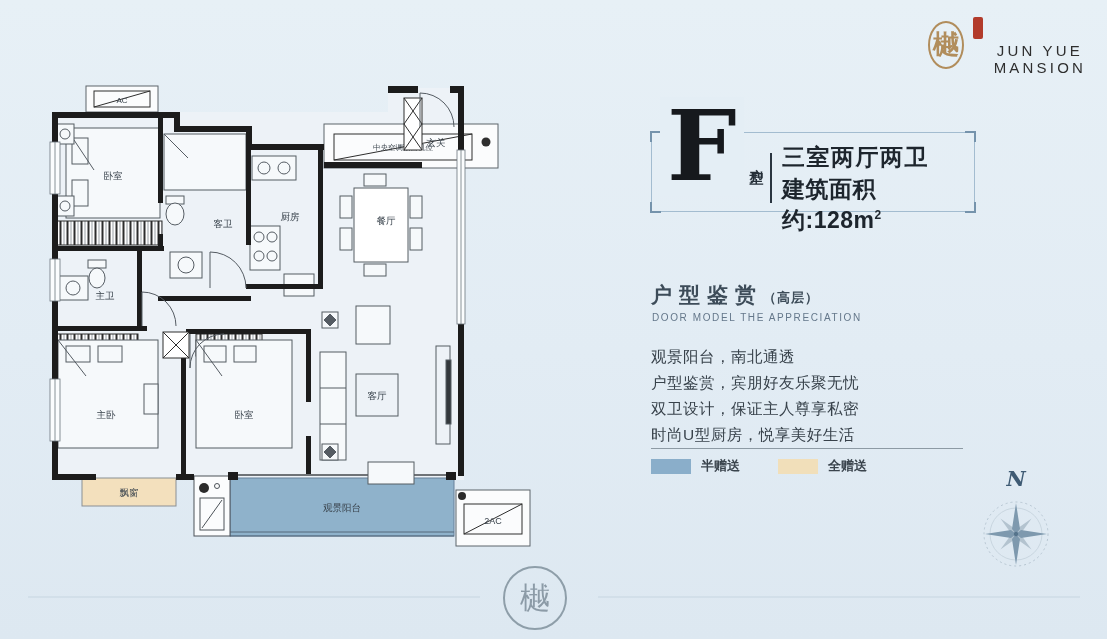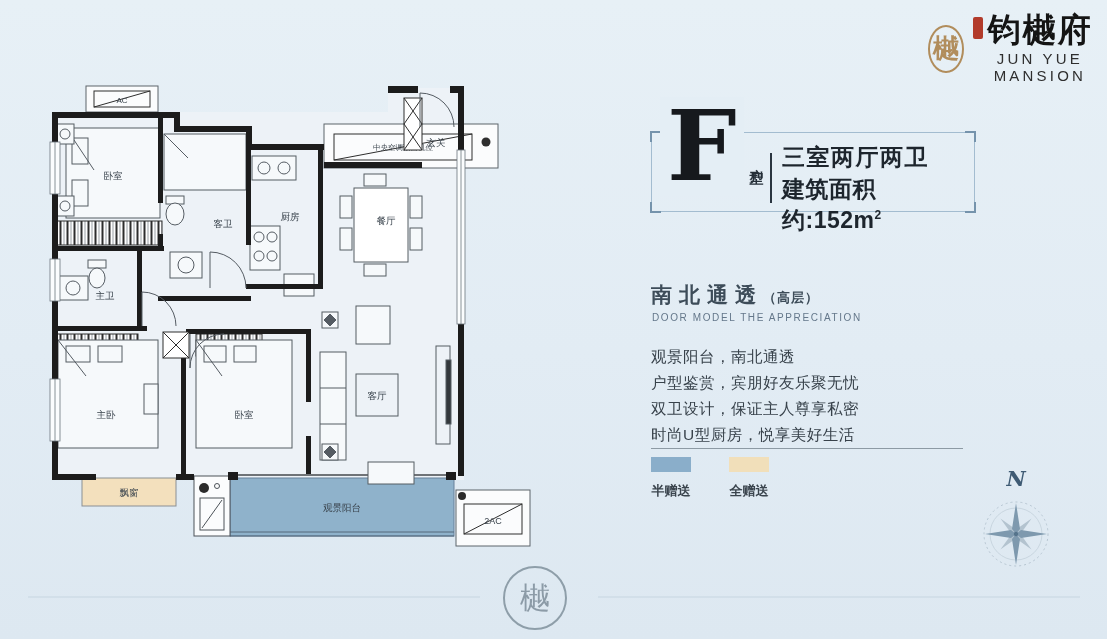--- a/index.html
+++ b/index.html
@@ -35,21 +35,21 @@
   .unit-line1{position:absolute;left:130px;top:9px;font-size:23px;font-weight:bold;color:#1d252d;letter-spacing:1.5px;}
   .unit-line2{position:absolute;left:130px;top:41px;font-size:23px;font-weight:bold;color:#1d252d;letter-spacing:0.5px;}
   .unit-line2 sup{font-size:12px;}
   
   .sec-title{position:absolute;left:651px;top:281px;font-size:21px;color:#3d4c59;font-weight:bold;letter-spacing:7px;}
   .sec-title .note{font-size:13px;letter-spacing:1px;font-weight:bold;}
   .sec-sub{position:absolute;left:652px;top:312px;font-size:10px;letter-spacing:1.6px;color:#64778a;}
   .desc{position:absolute;left:651px;top:344px;font-size:15.5px;color:#38424b;line-height:26px;letter-spacing:0.5px;}
   .divider-line{position:absolute;left:651px;top:448px;width:312px;height:1px;background:#8d9aa4;}
   .legend{position:absolute;left:651px;top:457px;display:flex;align-items:center;gap:12px;}
-  .legend .item{display:flex;align-items:center;gap:10px;margin-right:26px;flex-direction:column;}
+  .legend .item{display:flex;align-items:center;gap:10px;margin-right:26px;}
   .swatch{width:40px;height:15px;}
   .legend .lbl{font-size:13px;color:#3a444d;font-weight:bold;}
   
   .compass{position:absolute;left:966px;top:466px;}
   .wm-line{position:absolute;height:2px;background:#d2dfe9;top:596px;}
   .wm-line.left{left:28px;width:452px;}
   .wm-line.right{left:598px;width:482px;}
   .watermark{position:absolute;left:503px;top:566px;width:64px;height:64px;border:2px solid #8e9ea9;
     border-radius:50%;display:flex;align-items:center;justify-content:center;box-sizing:border-box;}
   .watermark span{font-family:"DejaVu Serif","Liberation Serif",serif;font-size:30px;color:#8c9ba7;}
@@ -62,21 +62,20 @@
 
 <div class="stage">
 
   <div class="logo">
     <div class="logo-seal">
       <span>樾</span>
     </div>
     <div class="logo-right">
       <div class="logo-row">
         <div class="red-seal"></div>
-        <div class="brand-cn">钧樾府</div>
       </div>
       <div class="brand-en">JUN YUE MANSION</div>
     </div>
   </div>
 
   <svg class="plan" width="497" height="485" viewBox="0 0 497 485">
     <defs>
       <pattern id="hatch" width="7" height="10" patternUnits="userSpaceOnUse">
         <rect width="7" height="10" fill="#fdfdfe"></rect>
         <line x1="1.5" y1="0" x2="1.5" y2="10" stroke="#2d2d2d" stroke-width="2"></line>
@@ -280,24 +279,24 @@
 
   <div class="titlebox">
     <span class="corner tl"></span>
     <span class="corner tr"></span>
     <span class="corner bl"></span>
     <span class="corner br"></span>
     <div class="unit-letter">F</div>
     <div class="unit-vert">户型</div>
     <div class="unit-divider"></div>
     <div class="unit-line1">三室两厅两卫</div>
-    <div class="unit-line2"><span>建筑面积约:</span><span>152m</span><sup>2</sup></div>
-  </div>
-
-  <div class="sec-title"><span>南北通透</span><span class="note">（高层）</span></div>
+    <div class="unit-line2"><span>建筑面积约:</span><span>128m</span><sup>2</sup></div>
+  </div>
+
+  <div class="sec-title"><span>户型鉴赏</span><span class="note">（高层）</span></div>
   <div class="sec-sub">DOOR MODEL THE APPRECIATION</div>
 
   <div class="desc">
     <div>观景阳台，南北通透</div>
     <div>户型鉴赏，宾朋好友乐聚无忧</div>
     <div>双卫设计，保证主人尊享私密</div>
     <div>时尚U型厨房，悦享美好生活</div>
   </div>
 
   <div class="divider-line"></div>

